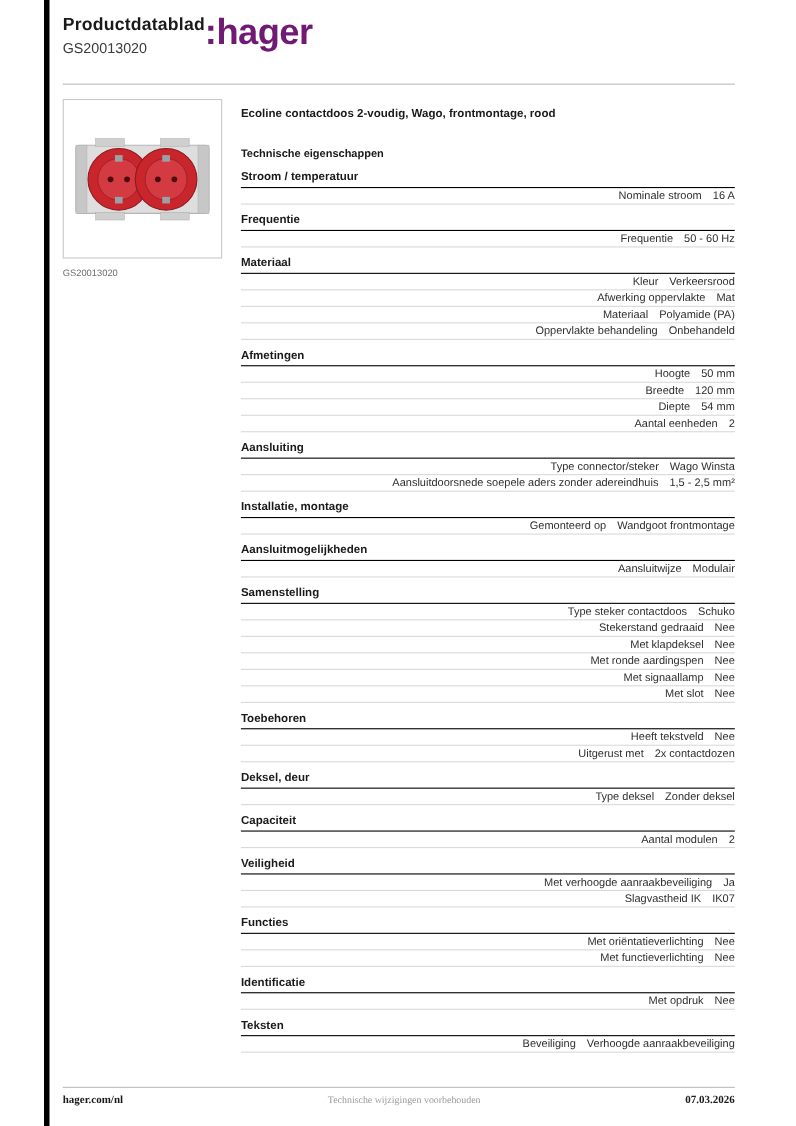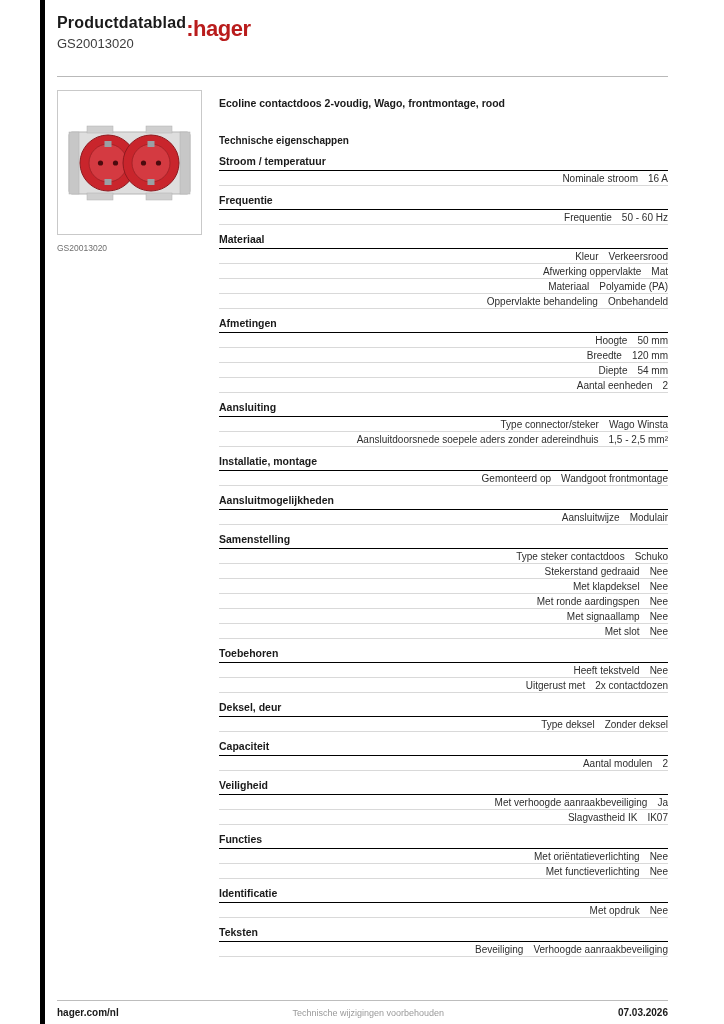--- a/index.html
+++ b/index.html
@@ -14,21 +14,21 @@
   .spine {
     position:absolute; left:40px; top:0; width:5px; height:1024px;
     background:#000;
   }
   .page-inner { position:absolute; left:57px; right:56px; top:0; bottom:0; }
 
   
   header { position:absolute; top:14px; left:0; right:0; display:flex; align-items:flex-start; }
   .doc-title { font-size:16px; font-weight:bold; letter-spacing:0.2px; }
   .doc-id { font-size:13px; color:#3c3c3c; margin-top:4px; }
-  .logo { font-size:22px; font-weight:bold; color:#b91c1c; letter-spacing:-0.5px; line-height:30px; }
+  .logo { font-size:33px; font-weight:bold; color:#701a75; letter-spacing:-0.5px; line-height:30px; }
   .header-rule { position:absolute; top:76px; left:0; right:0; border-top:1px solid #b9b9b9; }
 
   
   main { position:absolute; top:90px; left:0; right:0; display:flex; gap:17px; }
   .image-col { width:145px; flex:0 0 145px; }
   .image-box {
     width:145px; height:145px; border:1px solid #c9c9c9; background:#fff;
     display:flex; align-items:center; justify-content:center;
   }
   .image-caption { margin-top:8px; font-size:8.5px; color:#6e6e6e; }
@@ -47,24 +47,24 @@
     font-size:10px; line-height:11px;
     padding:2px 0 1px;
     border-bottom:1px solid #d9d9d9;
     color:#2e2e2e;
   }
   .spec-label { text-align:left; }
   .spec-value { text-align:right; white-space:nowrap; }
 
   
   footer {
-    position:absolute; bottom:6px; left:0; right:0;
+    position:absolute; bottom:18px; left:0; right:0;
     border-top:1px solid #bdbdbd;
     padding-top:6px;
-    display:flex; justify-content:space-between; align-items:baseline;
+    display:flex; justify-content:space-between; align-items:baseline;font-family:Liberation Serif, serif;
   }
   .footer-url { font-size:10px; font-weight:bold; }
   .footer-note { font-size:9px; color:#9a9a9a; flex:1; text-align:center; }
   .footer-date { font-size:10px; font-weight:bold;text-align:center; }
 </style>
 </head>
 <body>
 
 <div class="spine"></div>
 

